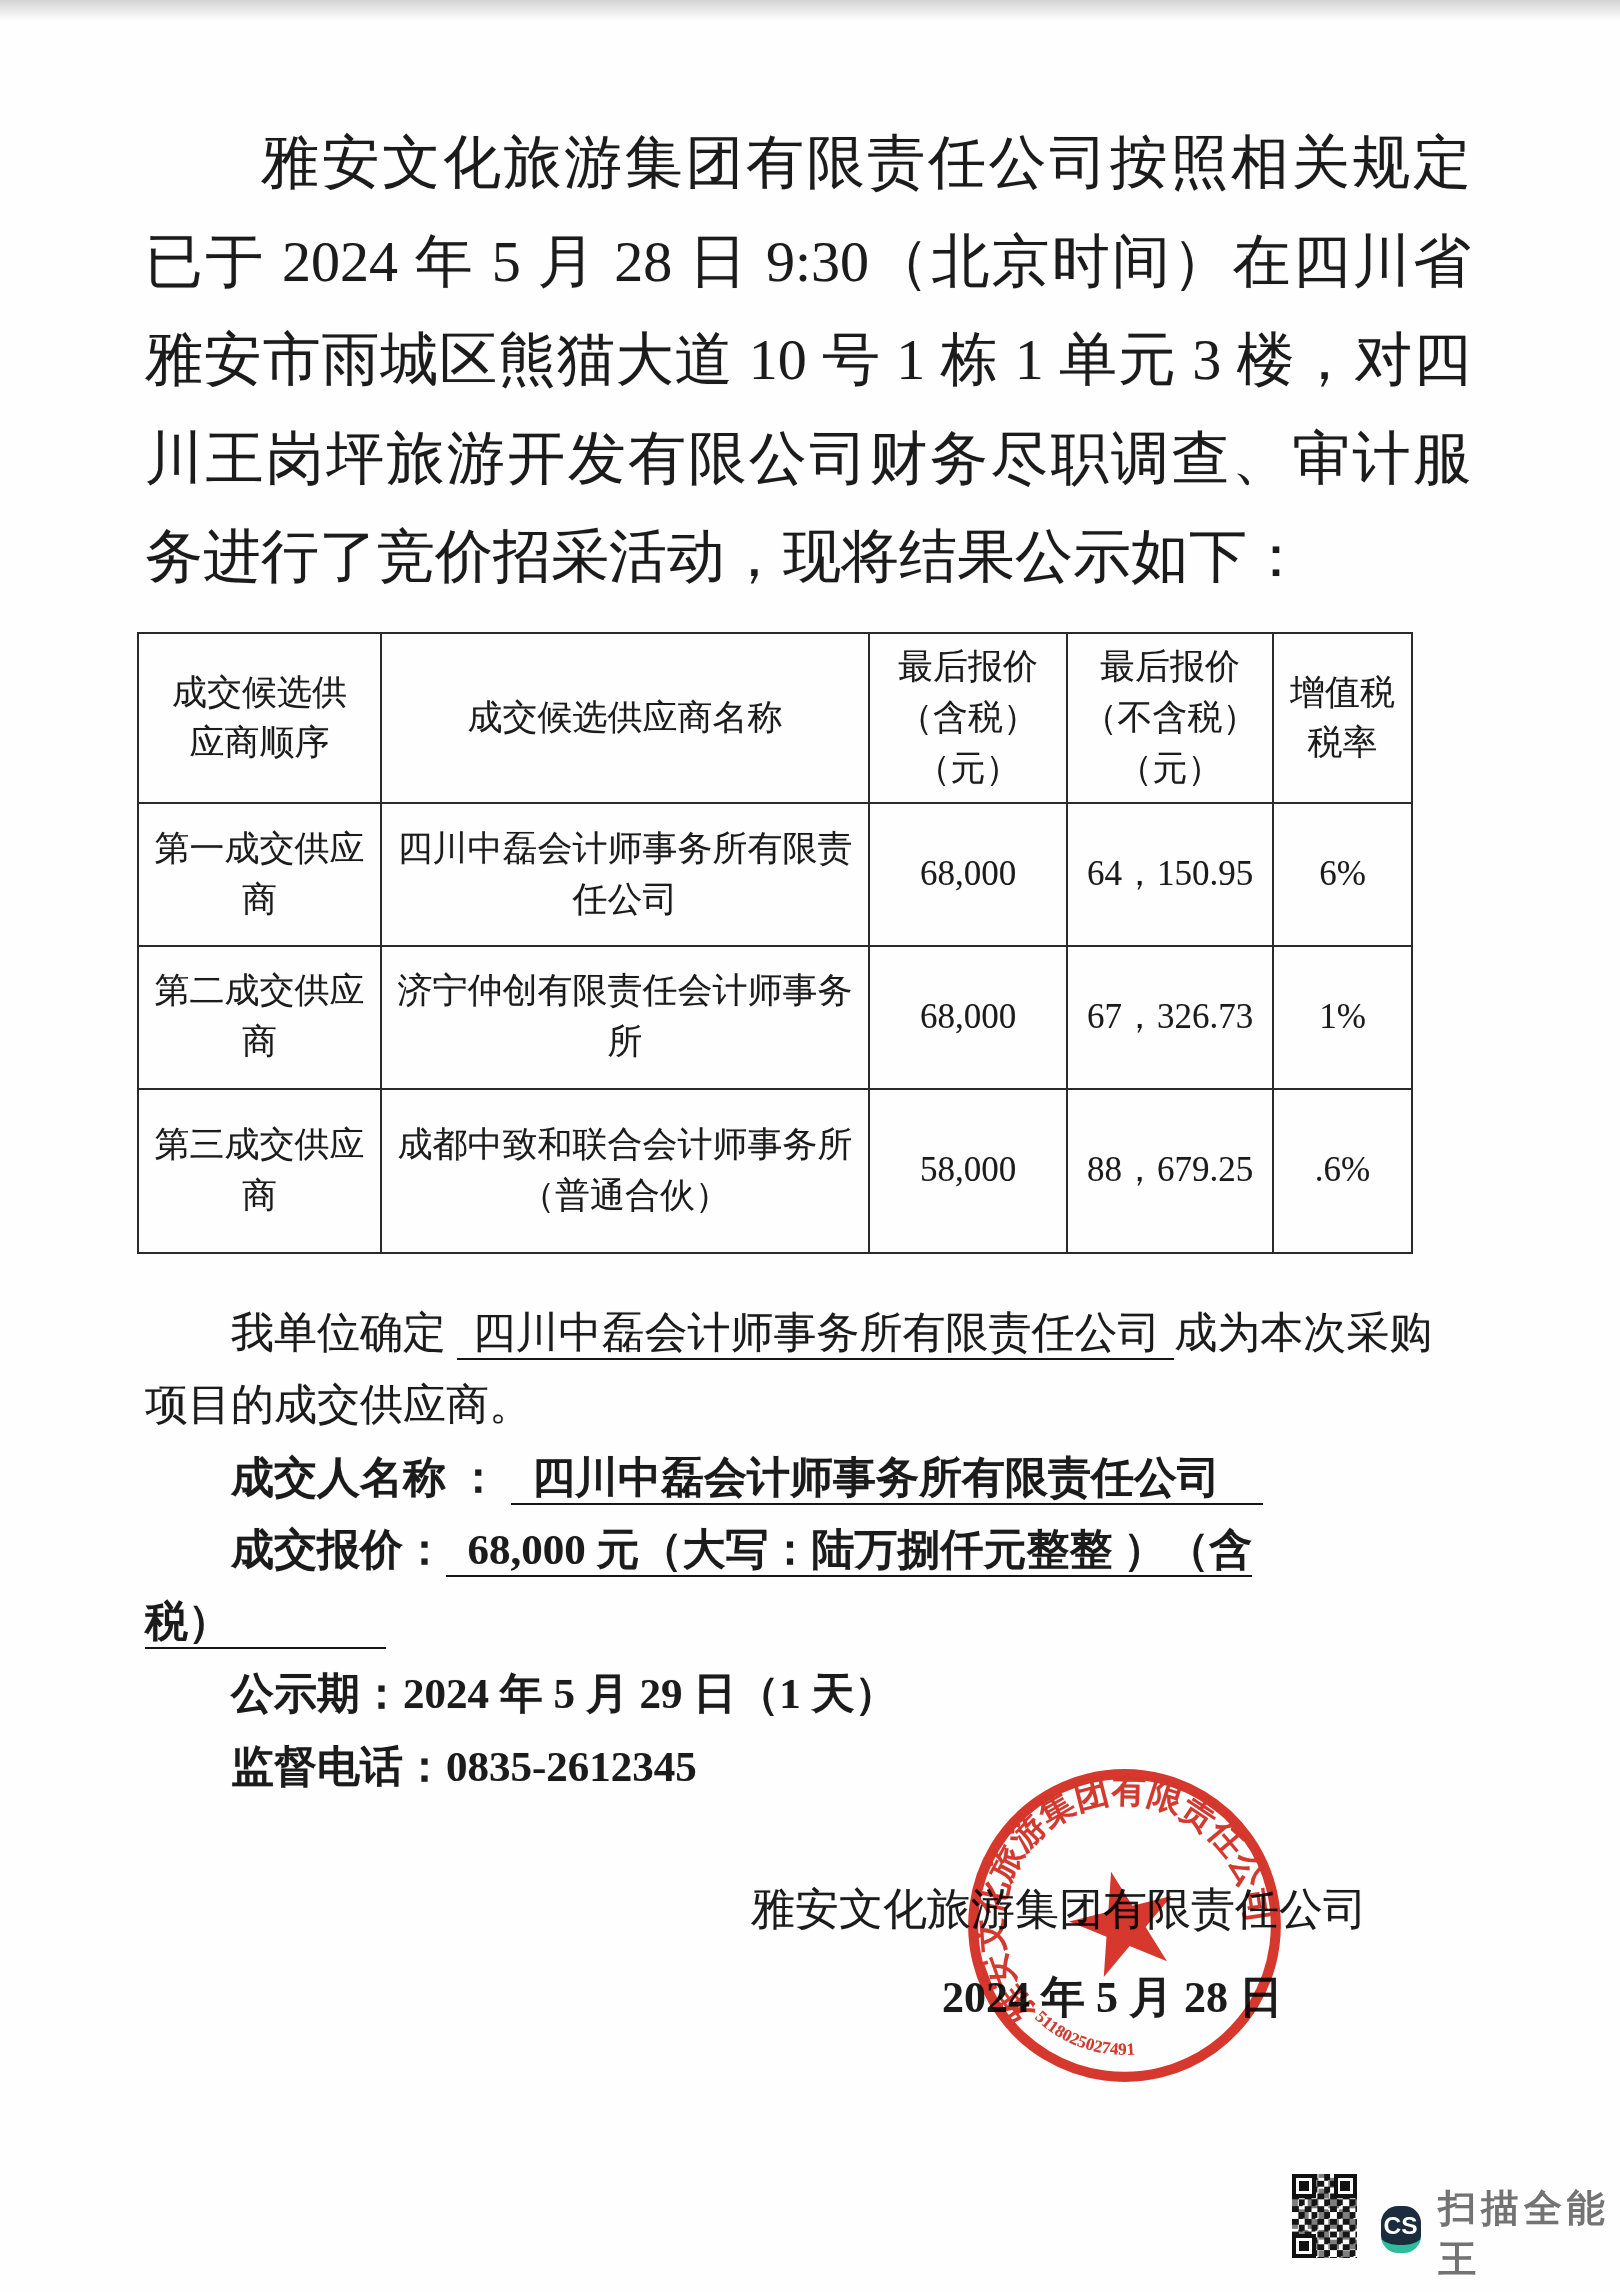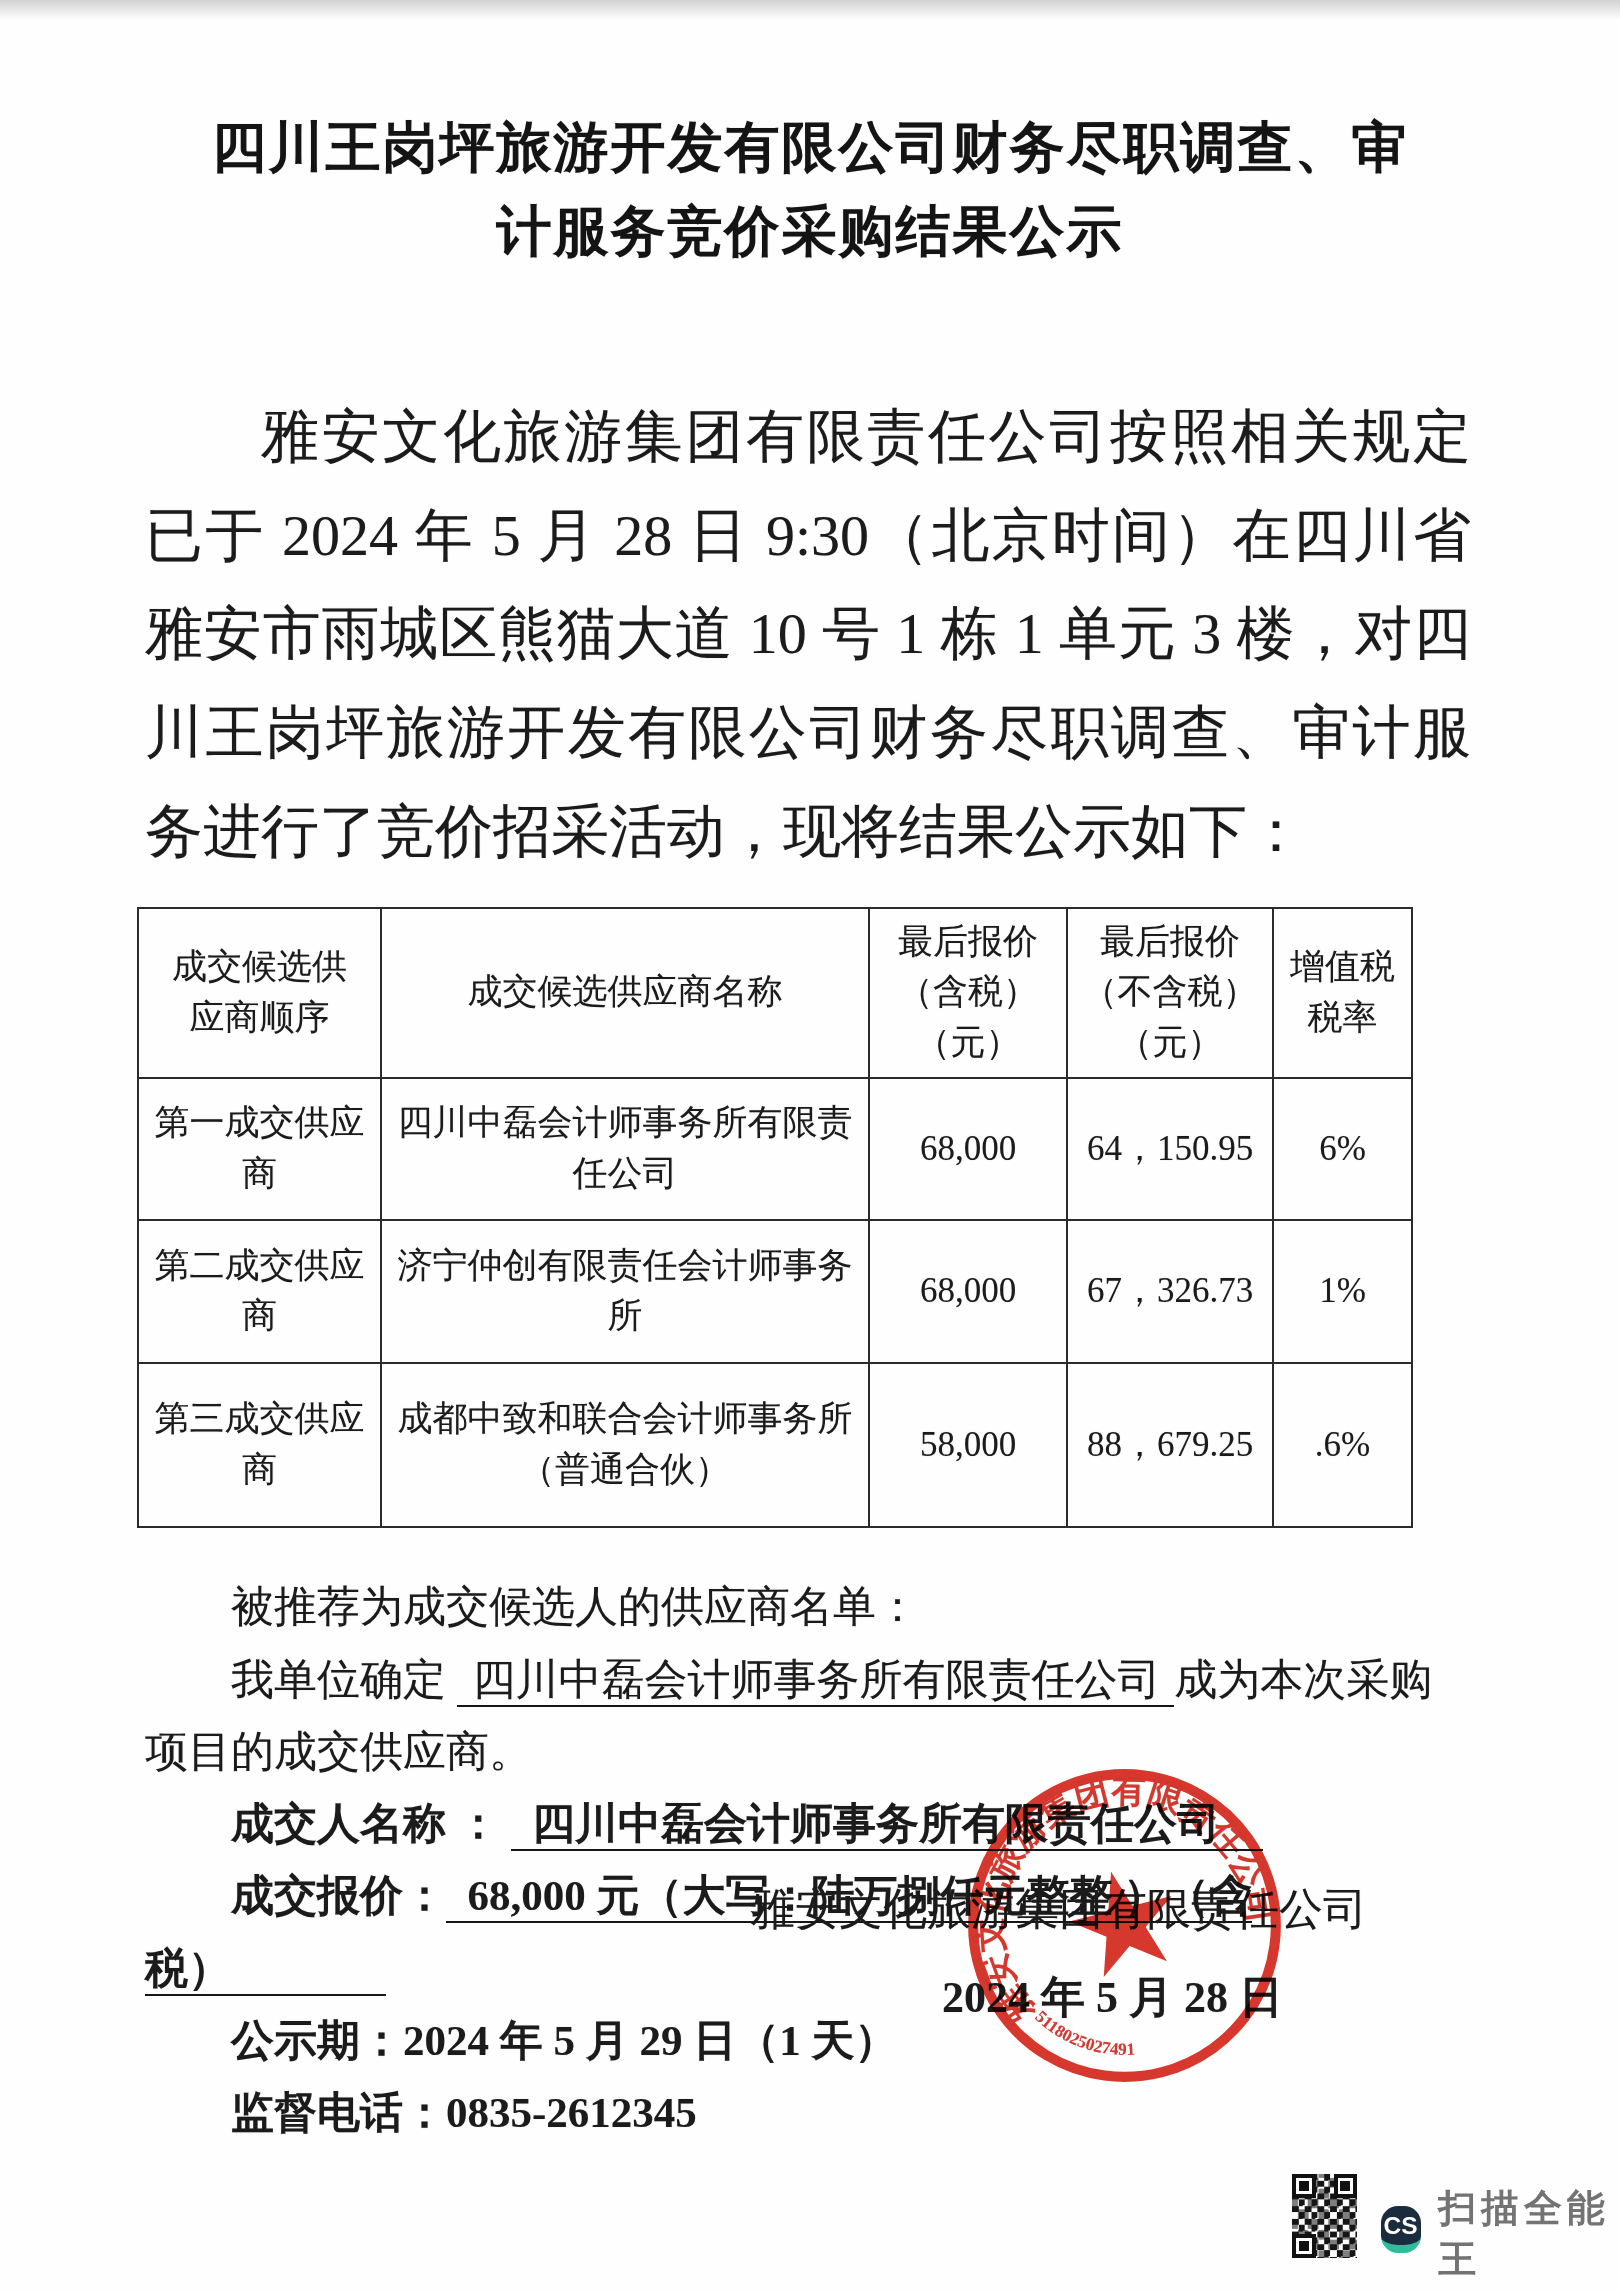--- a/index.html
+++ b/index.html
@@ -96,22 +96,20 @@
     display:flex;align-items:center;justify-content:center;
   }
   .brand-text{font-size:38px;font-weight:700;color:#737373;letter-spacing:4.9px;margin-top:9px;}
   .tagline{margin-top:11.8px;font-size:20.6px;color:#99a1a8;letter-spacing:6.9px;}
 </style>
 </head>
 <body>
 
 <div class="page">
 
-  <div class="doc-title pre">四川王岗坪旅游开发有限公司财务尽职调查、审
-计服务竞价采购结果公示</div>
 
   <p class="intro">雅安文化旅游集团有限责任公司按照相关规定已于 2024 年 5 月 28 日 9:30（北京时间）在四川省雅安市雨城区熊猫大道 10 号 1 栋 1 单元 3 楼，对四川王岗坪旅游开发有限公司财务尽职调查、审计服务进行了竞价招采活动，现将结果公示如下：</p>
 
   <table class="results">
     <colgroup>
       <col style="width:243px">
         <col style="width:488px">
         <col style="width:198px">
         <col style="width:206px">
         <col style="width:139px">
@@ -156,21 +154,20 @@
         <td>成都中致和联合会计师事务所
 （普通合伙）</td>
         <td>58,000</td>
         <td>88，679.25</td>
         <td>.6%</td>
       </tr>
     </tbody>
   </table>
 
   <div class="section">
-    <p class="indent">被推荐为成交候选人的供应商名单：</p>
     <p class="indent"><span>我单位确定</span> <span class="u u-name">四川中磊会计师事务所有限责任公司</span><span>成为本次采购项目的成交供应商。</span></p>
     <p class="indent bold-line"><span>成交人名称 ：</span>&nbsp;<span class="u u-winner">四川中磊会计师事务所有限责任公司</span></p>
     <p class="indent bold-line"><span>成交报价：</span><span class="u u-price">68,000 元（大写：陆万捌仟元整整 ）（含税）</span></p>
     <p class="indent bold-line">公示期：2024 年 5 月 29 日（1 天）</p>
     <p class="indent bold-line">监督电话：0835-2612345</p>
   </div>
 
   <div class="sig-company">雅安文化旅游集团有限责任公司</div>
   <div class="sig-date">2024 年 5 月 28 日</div>
 

